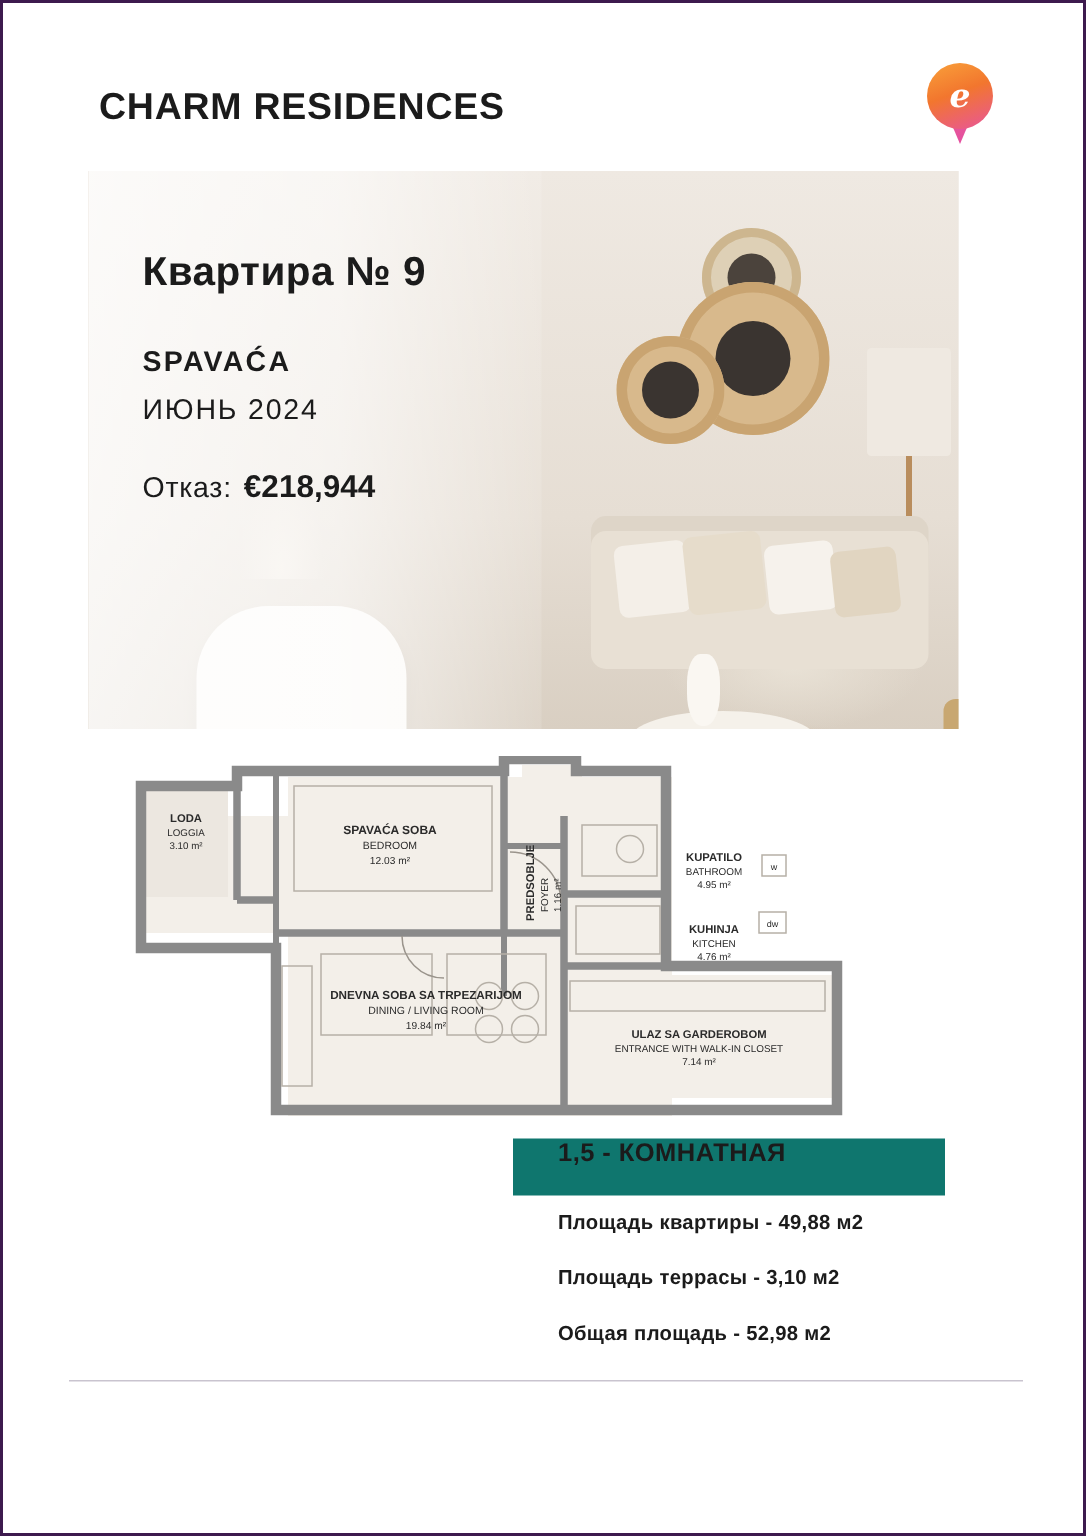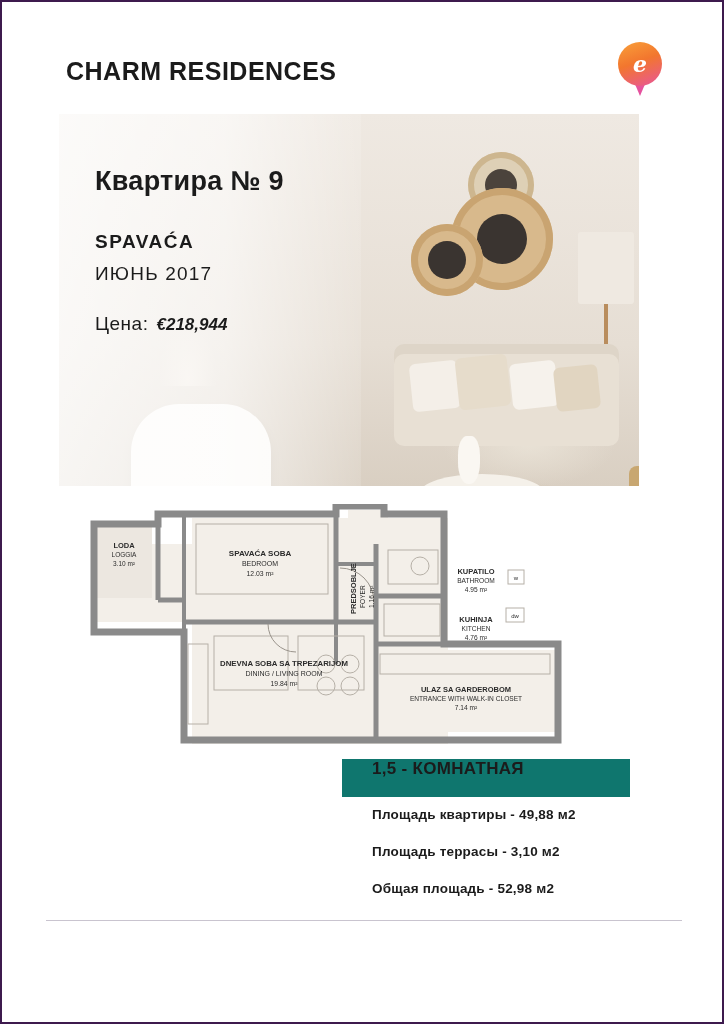--- a/index.html
+++ b/index.html
@@ -221,21 +221,21 @@
     font-size: 19px;
     letter-spacing: 1.2px;
     margin: 0 0 28px 0;
     color: #1b1b1b;
   }
   .price-row {
     font-size: 19px;
     color: #1b1b1b;
   }
   .price-label { font-weight: normal; letter-spacing: 0.5px; }
-  .price-value { font-weight: bold; font-size: 17px; margin-left: 8px; font-style: italic; }
+  .price-value { font-weight: bold; font-size: 21px; margin-left: 8px; }
 
   
   .floorplan {
     position: absolute;
     left: 86px;
     top: 502px;
     width: 534px;
     height: 248px;
   }
   .fp-svg { display:block; }
@@ -331,23 +331,23 @@
       <div class="vase"></div>
 
       <div class="armchair"></div>
 
       <div class="plant"></div>
       <div class="hero-left-wash"></div>
     </div>
     <div class="hero-overlay-text">
       <div class="apt-number">Квартира № 9</div>
       <div class="city">SPAVAĆA</div>
-      <div class="month">ИЮНЬ 2017</div>
+      <div class="month">ИЮНЬ 2024</div>
       <div class="price-row">
-        <span class="price-label">Цена:</span><span class="price-value">€218,944</span>
+        <span class="price-label">Отказ:</span><span class="price-value">€218,944</span>
       </div>
     </div>
   </div>
 
   <div class="floorplan">
     <svg class="fp-svg" width="534" height="248" viewBox="0 0 534 248" xmlns="http://www.w3.org/2000/svg">
       <g>
 
         <path d="M4 40 L104 40 L104 14 L260 14 L260 6 L300 6 L300 14 L360 14 L360 240 L104 240 L104 118 L4 118 Z" fill="#f3efe9" stroke="none"></path>
         <path d="M288 146 L470 146 L470 228 L288 228 Z" fill="#f3efe9"></path>

